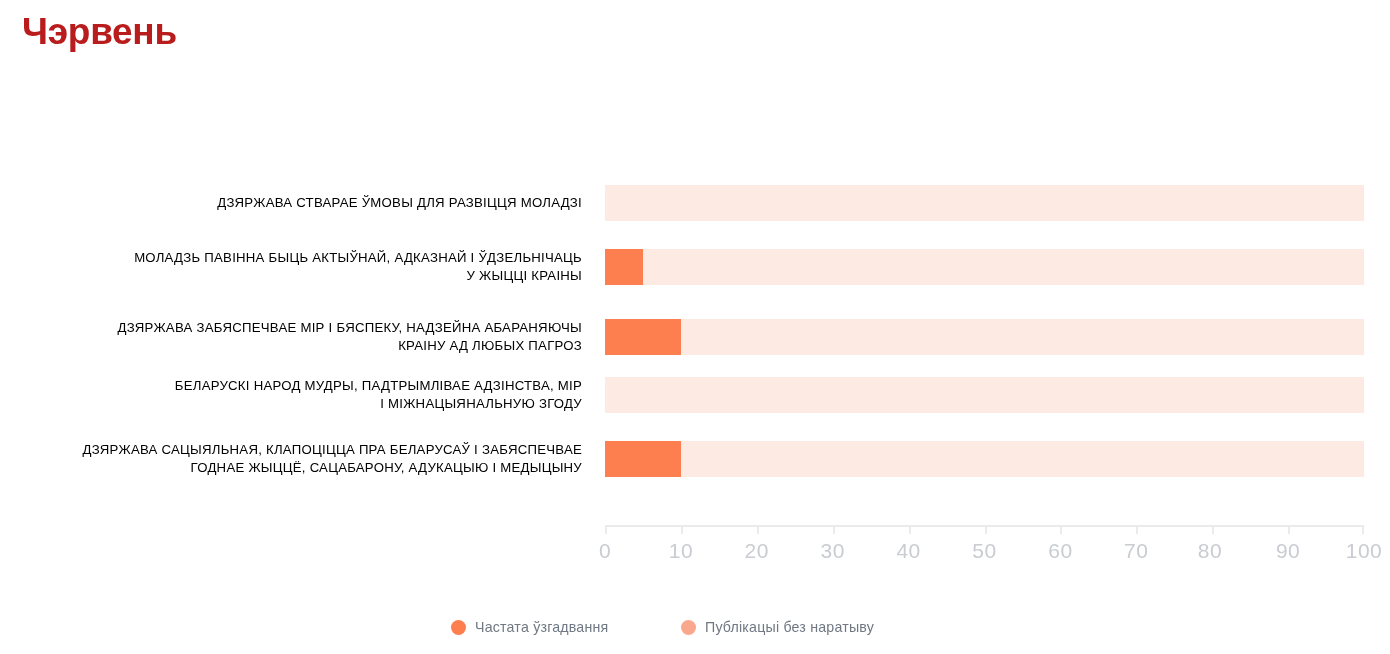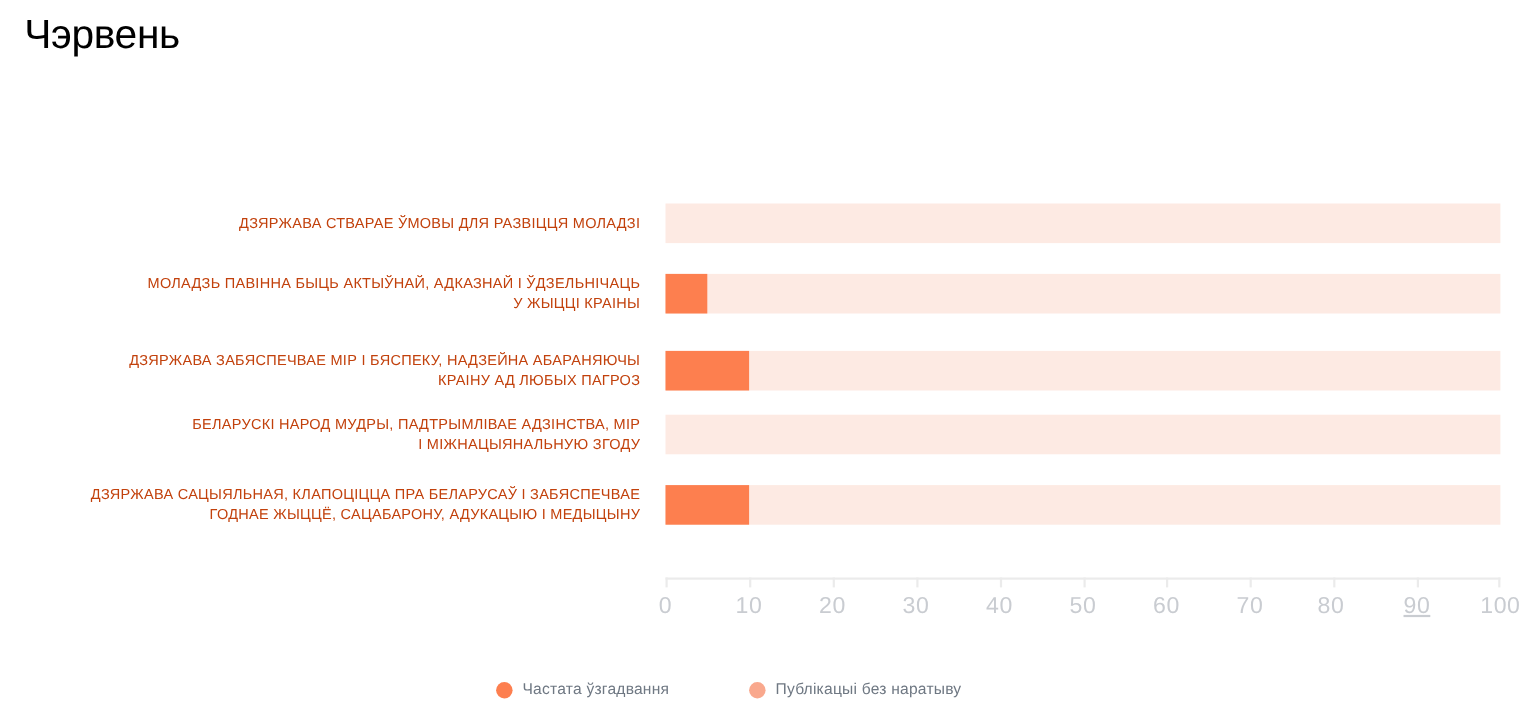--- a/index.html
+++ b/index.html
@@ -22,23 +22,23 @@
     width: 1390px;
     height: 654px;
   }
 
   
   .page-title {
     position: absolute;
     left: 22px;
     top: 10px;
     font-size: 37px;
-    font-weight: 400;
+    font-weight: 700;
     letter-spacing: -0.3px;
-    color: #000000;
+    color: #b91c1c;
     line-height: 1.2;
   }
   .page-subtitle {
     position: absolute;
     left: 23px;
     top: 106px;
     font-size: 21.5px;
     font-weight: 400;
     color: #2f2f2f;
     letter-spacing: 0.1px;
@@ -69,21 +69,21 @@
   }
 
   .row-label {
     position: absolute;
     right: 808px;       
     width: 560px;
     text-align: right;
     font-size: 13.2px;
     line-height: 18px;
     letter-spacing: 0.25px;
-    color: #c2410c;
+    color: #000000;
     top: 50%;
     transform: translateY(-50%);
     white-space: pre-line;
   }
 
   .track {
     position: absolute;
     left: 605px;
     top: 0;
     height: 36px;
@@ -223,21 +223,21 @@
           <div class="tick-label" style="left: 303.6px;">40</div>
           <div class="tick" style="left: 379.5px;"></div>
           <div class="tick-label" style="left: 379.5px;">50</div>
           <div class="tick" style="left: 455.4px;"></div>
           <div class="tick-label" style="left: 455.4px;">60</div>
           <div class="tick" style="left: 531.3px;"></div>
           <div class="tick-label" style="left: 531.3px;">70</div>
           <div class="tick" style="left: 607.2px;"></div>
           <div class="tick-label" style="left: 605px;">80</div>
           <div class="tick" style="left: 683.1px;"></div>
-          <div class="tick-label" style="left: 683.1px; text-decoration: underline;">90</div>
+          <div class="tick-label" style="left: 683.1px;">90</div>
           <div class="tick" style="left: 757px;"></div>
           <div class="tick-label" style="left: 759px;">100</div>
         </div>
     </div>
 
   </div>
 
   <div class="legend" id="legend">
       <div class="legend-item" style="left: 451px;">
         <span class="legend-dot" style="background: rgb(253, 127, 79);"></span>

